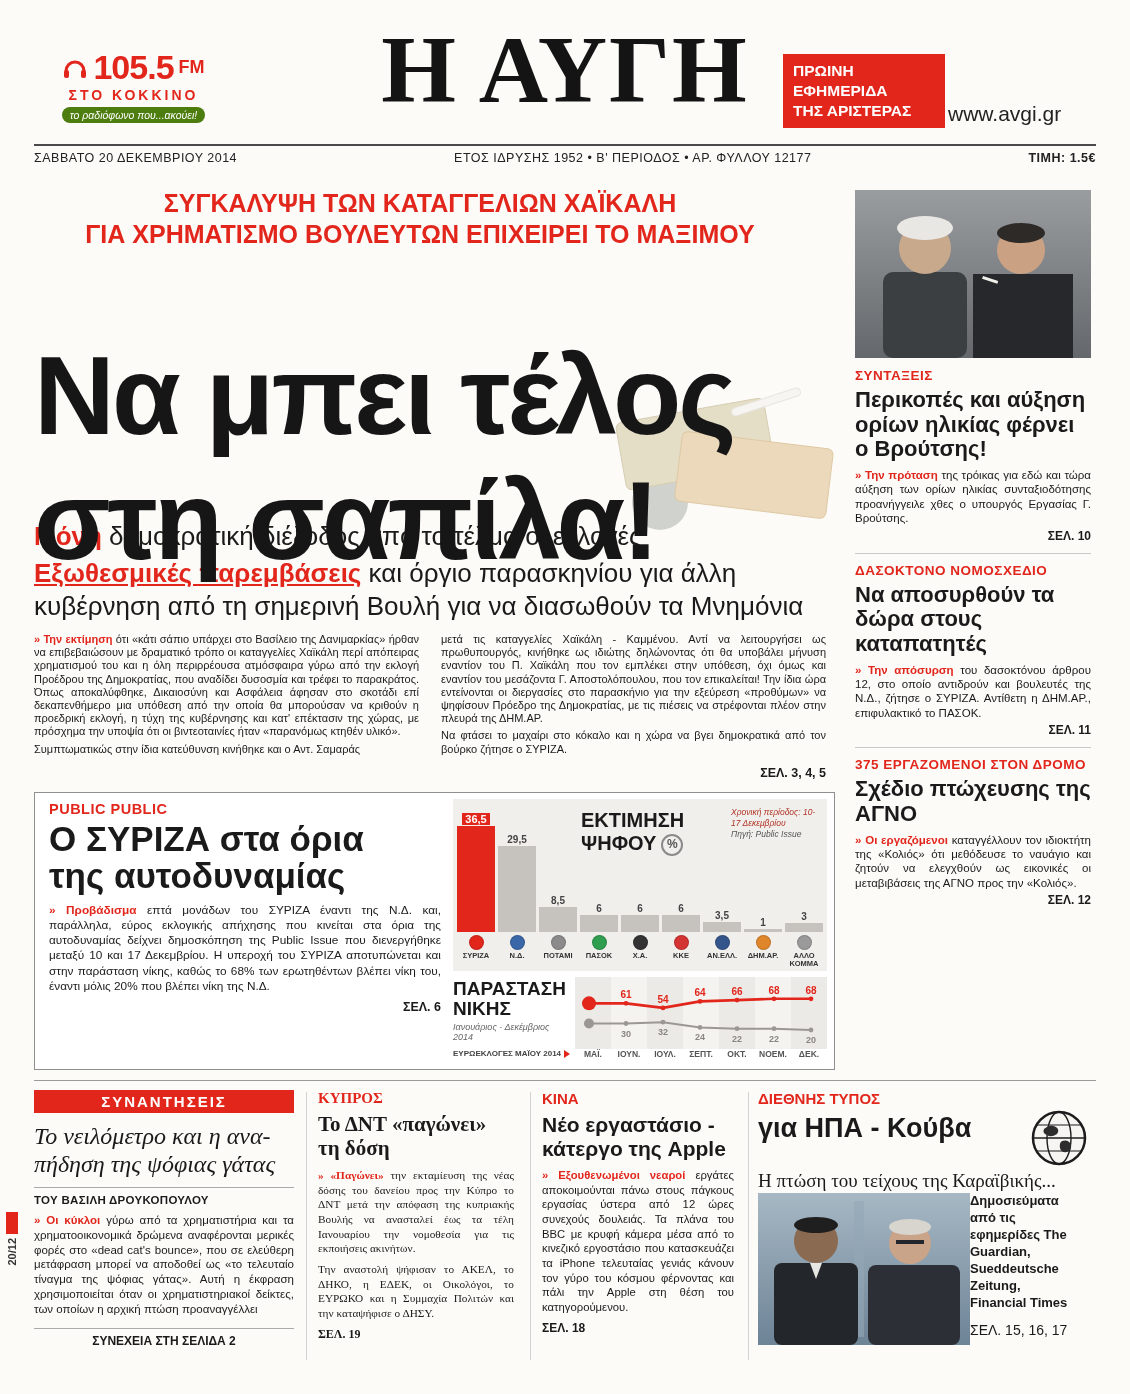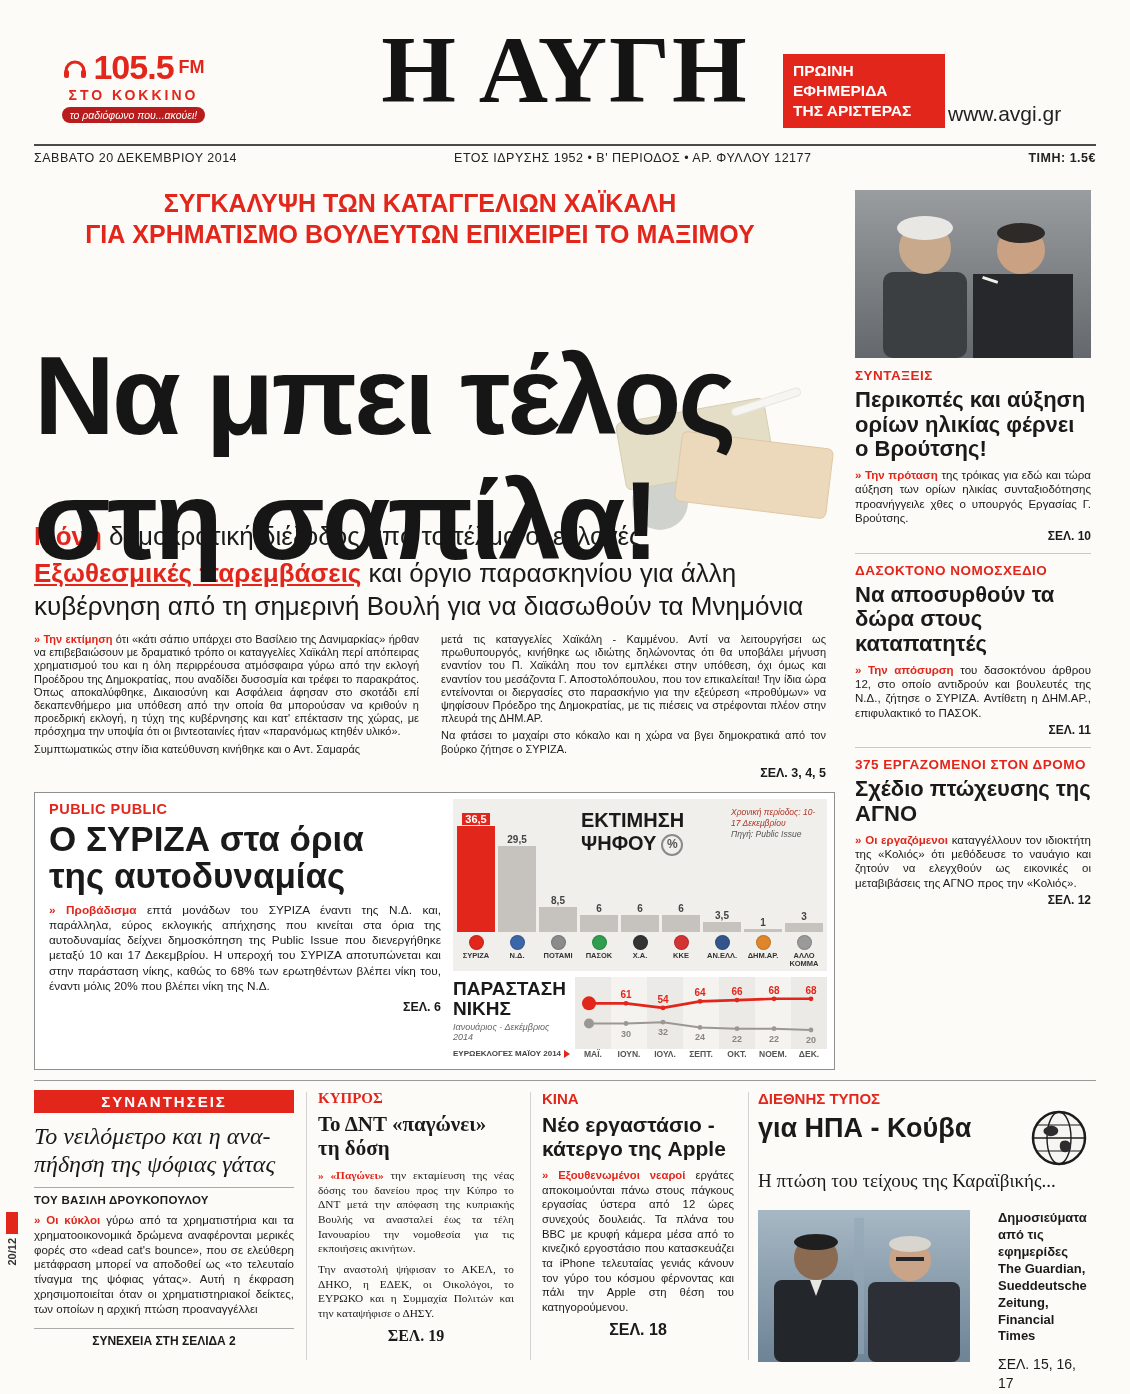--- a/index.html
+++ b/index.html
@@ -12,21 +12,21 @@
   .edge-mark{width:12px;height:22px;background:#e2261c;}
   .edge-text{writing-mode:vertical-rl;transform:rotate(180deg);font-size:11px;font-weight:bold;color:#333;}
 
   
   .radio{position:absolute;left:36px;top:48px;width:195px;text-align:center;}
   .radio-top{display:flex;justify-content:center;align-items:center;gap:5px;color:#e2261c;}
   .radio-icon svg{width:26px;height:26px;display:block;}
   .radio-freq{font-size:34px;font-weight:bold;letter-spacing:-1px;}
   .radio-fm{font-size:18px;font-weight:bold;}
   .radio-name{color:#e2261c;font-weight:bold;font-size:14px;letter-spacing:3px;}
-  .radio-tag{background:#b91c1c;color:#fff;font-style:italic;font-size:10.5px;padding:2px 8px;border-radius:9px;margin-top:4px;display:inline-block;}
+  .radio-tag{background:#4d7c0f;color:#fff;font-style:italic;font-size:10.5px;padding:2px 8px;border-radius:9px;margin-top:4px;display:inline-block;}
   .nt{position:absolute;left:300px;width:530px;top:22px;margin:0;text-align:center;
       font-family:"Liberation Serif",serif;font-weight:bold;font-size:96px;letter-spacing:2px;color:#141414;line-height:1;}
   .redbox{position:absolute;left:783px;top:54px;width:162px;background:#e2261c;color:#fff;font-weight:bold;
           font-size:15.5px;line-height:1.3;padding:7px 10px;}
   .site{position:absolute;left:948px;top:102px;font-size:21px;color:#222;cursor:pointer;}
   .dateline{position:absolute;left:34px;right:34px;top:144px;border-top:2px solid #4a4a4a;padding-top:5px;
             display:flex;align-items:baseline;font-size:12.5px;letter-spacing:.5px;color:#222;}
   .dl-mid{flex:1;text-align:center;}
   .dl-price{font-weight:bold;}
 
@@ -106,27 +106,27 @@
   .meet-label{background:#e2261c;color:#ffffff;font-weight:bold;font-size:15px;text-align:center;letter-spacing:2px;padding:3px 0;}
   .meet-title{font-family:"Liberation Serif",serif;font-style:italic;font-size:24px;line-height:1.15;margin-top:10px;}
   .meet-byline{border-top:1px solid #aaa;margin-top:9px;padding-top:6px;font-size:11.5px;font-weight:bold;letter-spacing:.3px;}
   .meet-body{font-size:11.5px;line-height:1.28;text-align:justify;margin-top:7px;}
   .meet-more{border-top:1px solid #aaa;margin-top:10px;padding-top:5px;text-align:center;font-weight:bold;font-size:12px;}
   .colB{position:absolute;left:318px;top:1090px;width:196px;font-family:Liberation Serif, serif;}
   .colC{position:absolute;left:542px;top:1090px;width:192px;}
   .sec-label{color:#e2261c;font-weight:bold;font-size:15px;}
   .sec-head{font-size:21px;font-weight:bold;line-height:1.12;margin:6px 0 8px;}
   .sec-body{font-size:11.3px;line-height:1.3;text-align:justify;margin:0 0 6px;}
-  .sec-pref{font-weight:bold;font-size:16px;text-align:center;}
+  .sec-pref{font-weight:bold;font-size:12px;text-align:left;}
   .colD{position:absolute;left:758px;top:1090px;width:332px;}
   .wd-head{position:relative;}
   .wd-title{font-size:27px;font-weight:bold;line-height:1.12;margin-top:6px;width:250px;}
   .globe{position:absolute;right:2px;top:-4px;width:58px;height:58px;}
   .wd-sub{font-family:"Liberation Serif",serif;font-size:19px;margin-top:10px;}
-  .wd-row{display:flex;gap:28px;margin-top:18px;}
+  .wd-row{display:flex;gap:0;margin-top:1px;}
   .wd-photo svg{display:block;width:212px;height:152px;}
   .wd-note{width:104px;font-weight:bold;font-size:13px;line-height:1.3;}
   .wd-pref{font-weight:normal;font-size:14px;margin-top:10px;}
 </style>
 </head>
 <body>
 
 <div class="page">
 
   <div class="edge">

